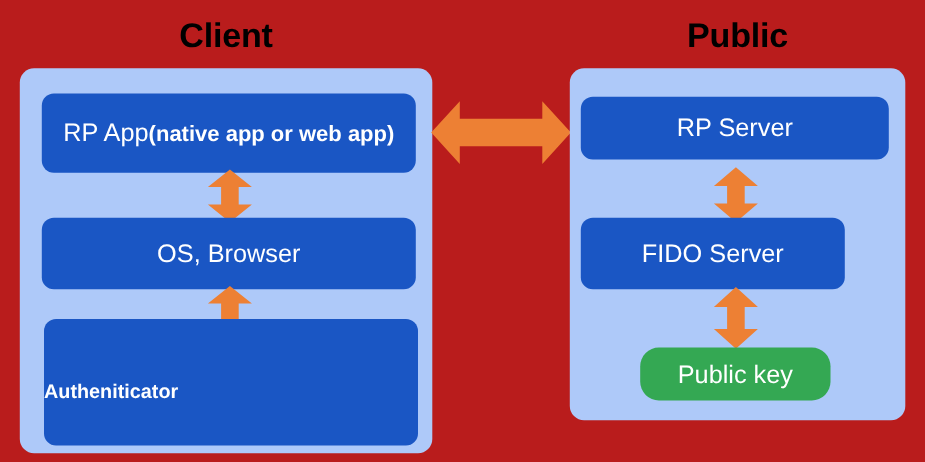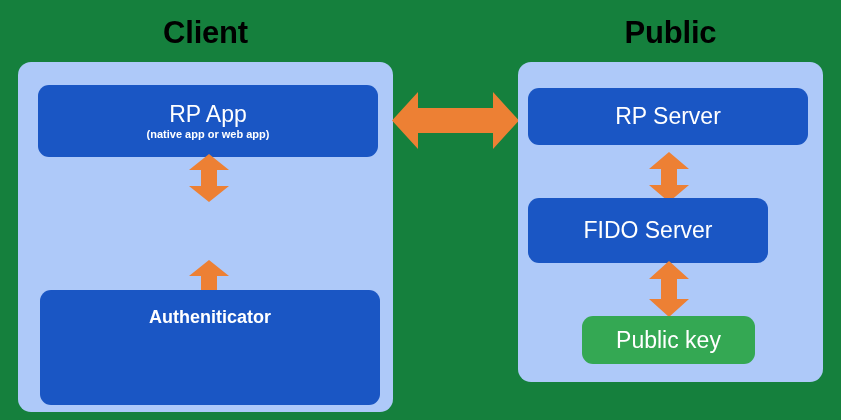--- a/index.html
+++ b/index.html
@@ -8,21 +8,21 @@
     background: #ffffff;
   }
   body {
     font-family: "Liberation Sans", sans-serif;
     -webkit-font-smoothing: antialiased;
   }
   #canvas {
     position: relative;
     width: 841px;
     height: 420px;
-    background: #15803d;
+    background: #b91c1c;
     overflow: hidden;
   }
 
   .title {
     position: absolute;
     font-size: 31px;
     font-weight: 700;
     color: #000000;
     letter-spacing: -0.2px;
     text-align: center;
@@ -34,35 +34,35 @@
     position: absolute;
     background: #aec9f9;
     border-radius: 13px;
   }
 
   .box {
     position: absolute;
     background: #1a56c4;
     border-radius: 11px;
     display: flex;
-    flex-direction: column;
+    flex-direction: row;
     align-items: center;
     justify-content: center;
     color: #ffffff;
     text-align: center;
     box-sizing: border-box;
   }
   .box .main-label {
     font-size: 23px;
     font-weight: 400;
     line-height: 1.12;
     white-space: nowrap;
   }
   .box .sub-label {
-    font-size: 11px;
+    font-size: 20px;
     font-weight: 700;
     line-height: 1.1;
     margin-top: 1px;
     white-space: nowrap;
   }
   .box.authenticator {
     justify-content: flex-start;
     padding-top: 17px;
   }
   .box.authenticator .main-label {
@@ -108,20 +108,23 @@
     <div class="main-label">RP App</div>
     <div class="sub-label">(native app or web app)</div>
   </div>
 
   <div class="arrow" style="left:189px; top:154px; width:40px; height:48px;">
     <svg viewBox="0 0 40 48" preserveAspectRatio="none">
       <polygon points="20,0 40,16 28,16 28,32 40,32 20,48 0,32 12,32 12,16 0,16" fill="#ed8034"></polygon>
     </svg>
   </div>
 
+  <div class="box" style="left:38px; top:198px; width:340px; height:65px;">
+    <div class="main-label">OS, Browser</div>
+  </div>
 
   <div class="arrow" style="left:189px; top:260px; width:40px; height:48px;">
     <svg viewBox="0 0 40 48" preserveAspectRatio="none">
       <polygon points="20,0 40,16 28,16 28,32 40,32 20,48 0,32 12,32 12,16 0,16" fill="#ed8034"></polygon>
     </svg>
   </div>
 
   <div class="box authenticator" style="left:40px; top:290px; width:340px; height:115px;">
     <div class="main-label">Autheniticator</div>
   </div>
@@ -148,15 +151,15 @@
   <div class="box" style="left:528px; top:198px; width:240px; height:65px;">
     <div class="main-label">FIDO Server</div>
   </div>
 
   <div class="arrow" style="left:649px; top:261px; width:40px; height:56px;">
     <svg viewBox="0 0 40 56" preserveAspectRatio="none">
       <polygon points="20,0 40,18 28,18 28,38 40,38 20,56 0,38 12,38 12,18 0,18" fill="#ed8034"></polygon>
     </svg>
   </div>
 
-  <div class="keybox" style="left:582px; top:316px; width:173px; height:48px;">Public key</div>
+  <div class="keybox" style="left:582px; top:316px; width:173px; height:48px;border-radius:17px;">Public key</div>
 
 </div>
 
 </body></html>

